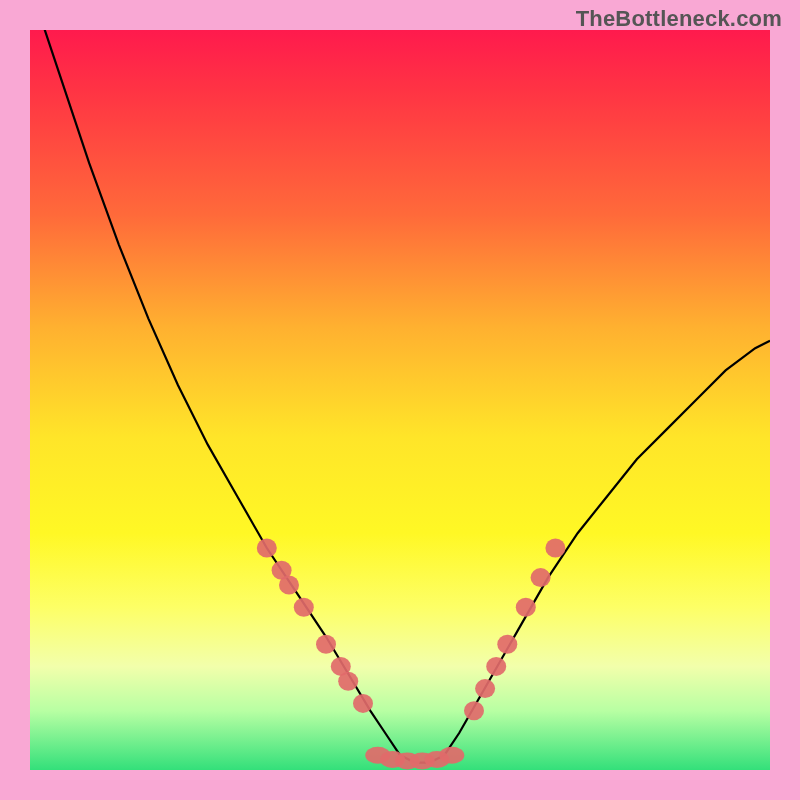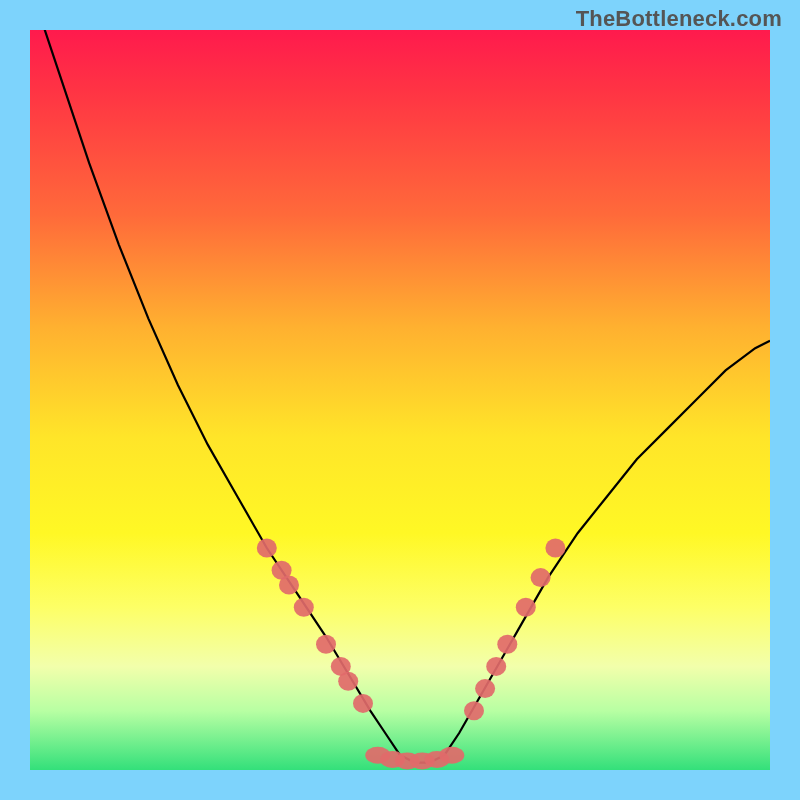--- a/index.html
+++ b/index.html
@@ -7,21 +7,21 @@
     padding: 0;
     width: 800px;
     height: 800px;
     overflow: hidden;
     font-family: Arial, Helvetica, sans-serif;
   }
   .frame {
     position: relative;
     width: 800px;
     height: 800px;
-    background: #7dd3fc;
+    background: #f9a8d4;
   }
   .plot {
     position: absolute;
     left: 30px;
     top: 30px;
     width: 740px;
     height: 740px;
     background: linear-gradient(
       to bottom,
       #ff1a4d 0%,

